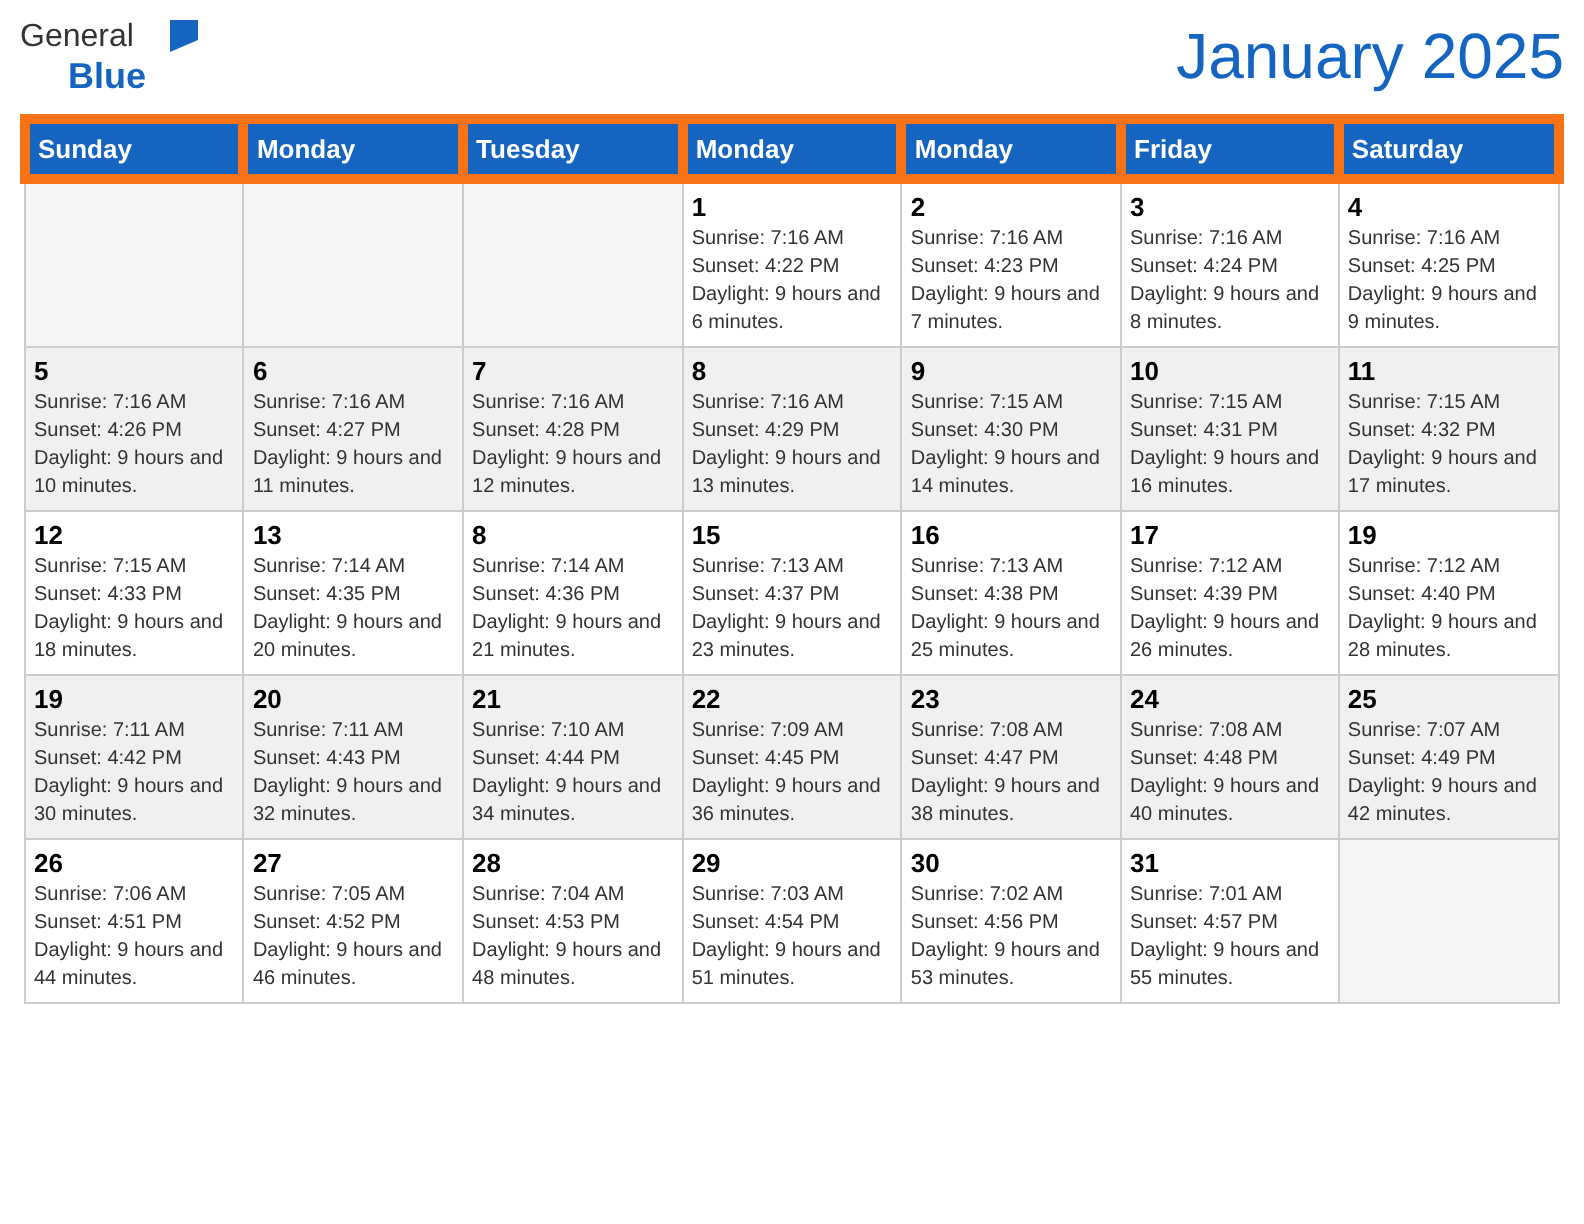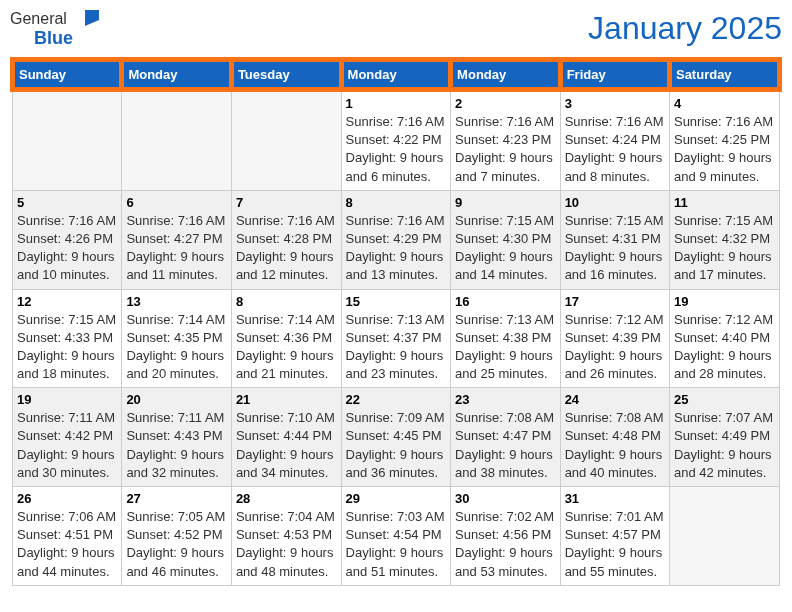--- a/index.html
+++ b/index.html
@@ -60,21 +60,21 @@
     .calendar td.empty {
       background: #f5f5f5;
     }
     .day-number {
       font-size: 13px;
       font-weight: bold;
       margin-bottom: 2px;
       color: #000;
     }
     .day-info {
-      font-size: 13px;
+      font-size: 10px;
       line-height: 1.4;
       color: #333;
     }
     .row-shaded td {
       background: #f0f0f0;
     }
   </style>
 </head>
 <body>
 

